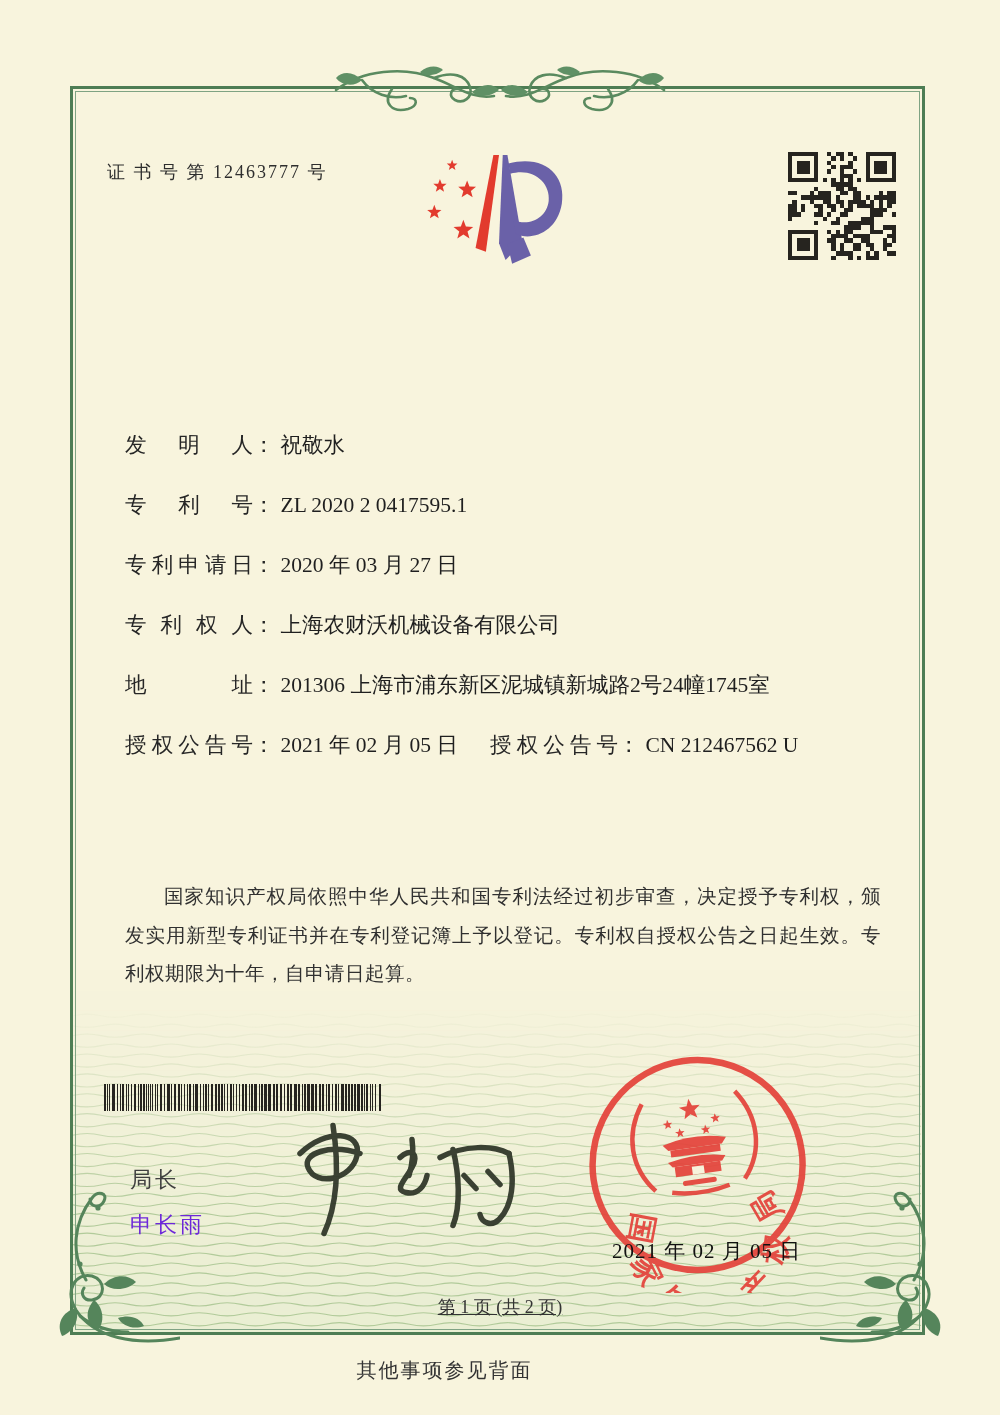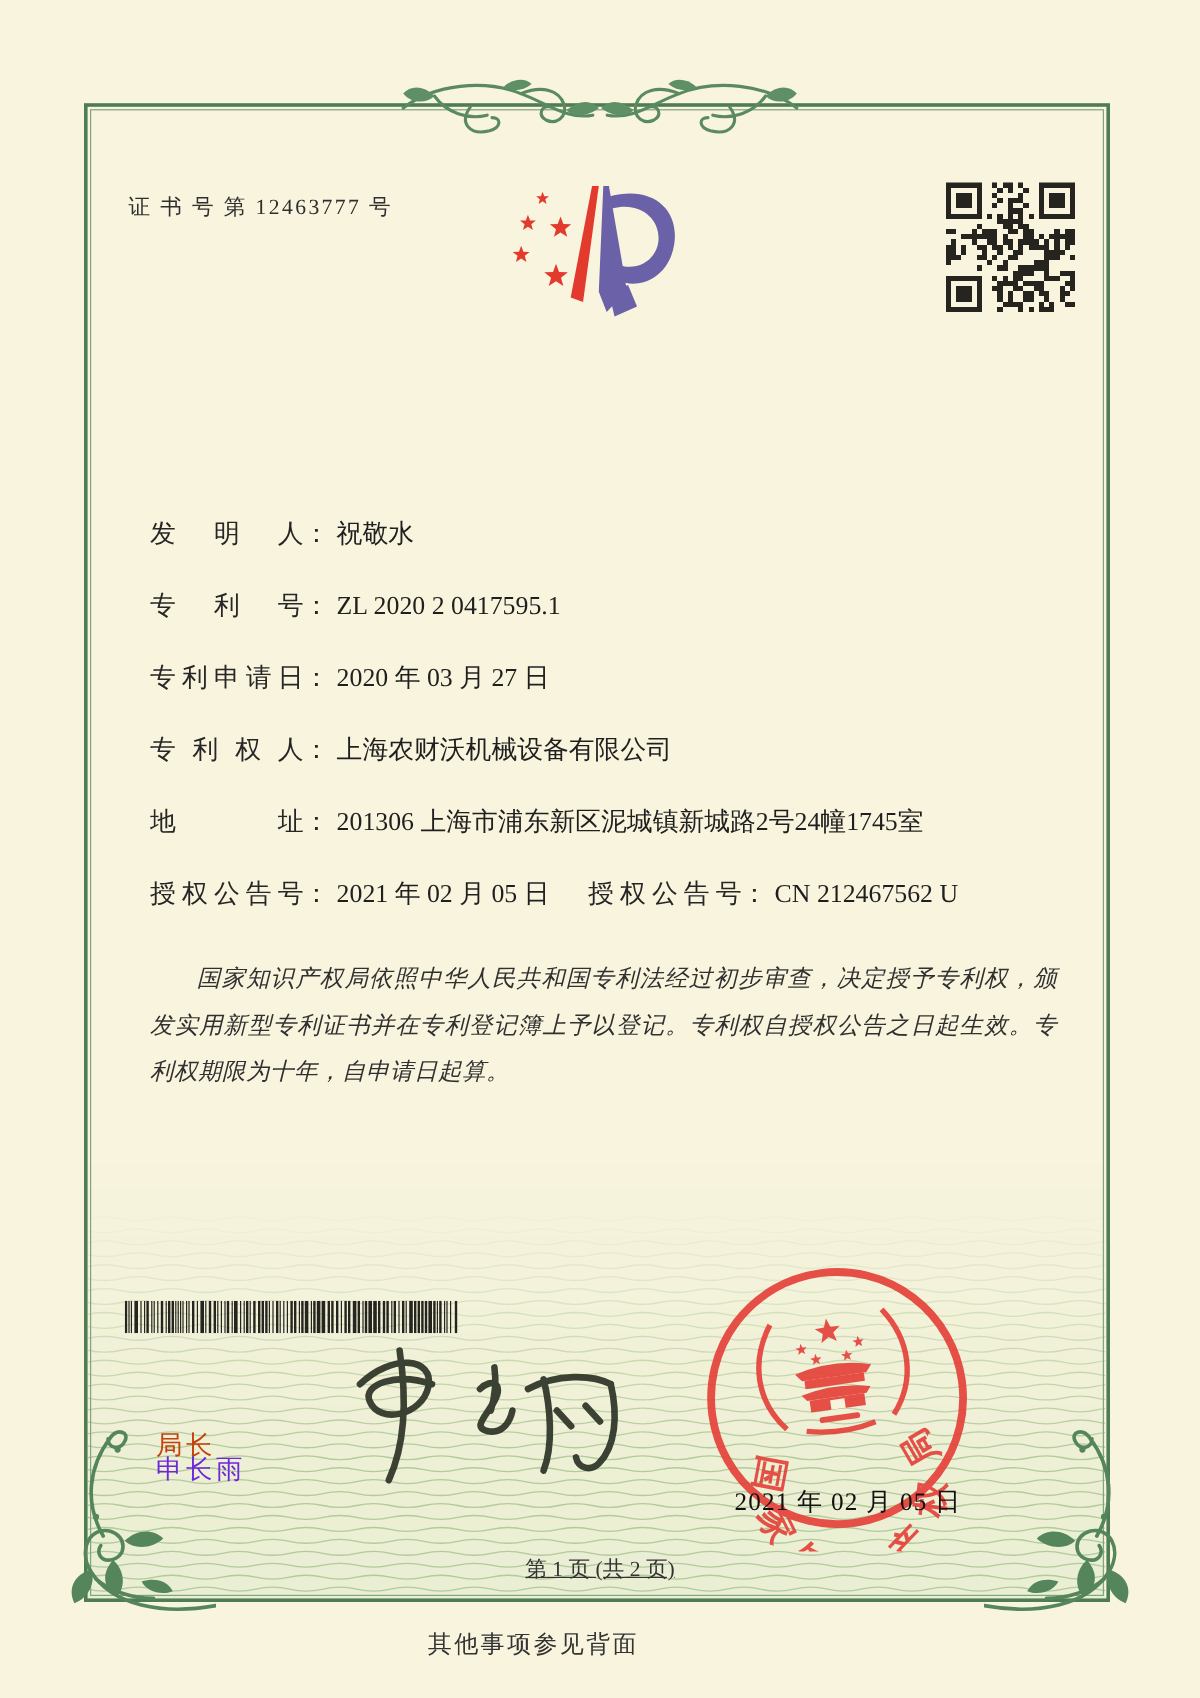--- a/index.html
+++ b/index.html
@@ -29,24 +29,24 @@
   .title{
     position:absolute;left:0;top:306px;width:1000px;margin:0;text-align:center;
     font-size:46px;font-weight:700;letter-spacing:9px;color:#1f1f1f;z-index:3;
   }
   .fields{position:absolute;left:125px;top:430px;width:780px;z-index:3;}
   .frow{position:relative;height:60px;font-size:21.5px;white-space:nowrap;}
   .lab{display:inline-block;width:128px;text-align:justify;text-align-last:justify;color:#262626;}
   .colon{color:#262626;}
   .val{margin-left:6px;color:#1f1f1f;}
   .grant-group{position:absolute;left:365px;top:0;}
-  .paras{position:absolute;left:125px;top:798px;width:756px;z-index:3;font-style:italic;}
+  .paras{position:absolute;left:125px;top:878px;width:756px;z-index:3;}
   .paras p{margin:0;font-size:19.5px;line-height:38.5px;text-indent:2em;letter-spacing:0.5px;color:#303030;text-align:justify;}
   .barcode{position:absolute;left:104px;top:1084px;width:278px;height:27px;z-index:3;}
-  .director-title{position:absolute;left:130px;top:1190px;font-size:22px;letter-spacing:3px;color:#c2410c;z-index:3;}
+  .director-title{position:absolute;left:130px;top:1165px;font-size:22px;letter-spacing:3px;color:#404040;z-index:3;}
   .director-name{position:absolute;left:130px;top:1210px;font-size:22px;letter-spacing:3px;color:#6d28d9;z-index:3;}
   .signature{position:absolute;left:272px;top:1112px;width:250px;height:128px;z-index:3;}
   .seal{position:absolute;left:573px;top:1043px;width:250px;height:250px;z-index:4;}
   .seal-date{position:absolute;left:612px;top:1237px;font-size:21px;color:#111;z-index:5;letter-spacing:1px;}
   .page-info{position:absolute;left:0;top:1295px;width:1000px;text-align:center;font-size:18px;color:#333;z-index:3;text-decoration:underline;}
   .back-note{position:absolute;left:0;top:1357px;width:889px;text-align:center;font-size:20px;letter-spacing:2px;color:#333;z-index:3;}
 </style>
 </head>
 <body>
 

